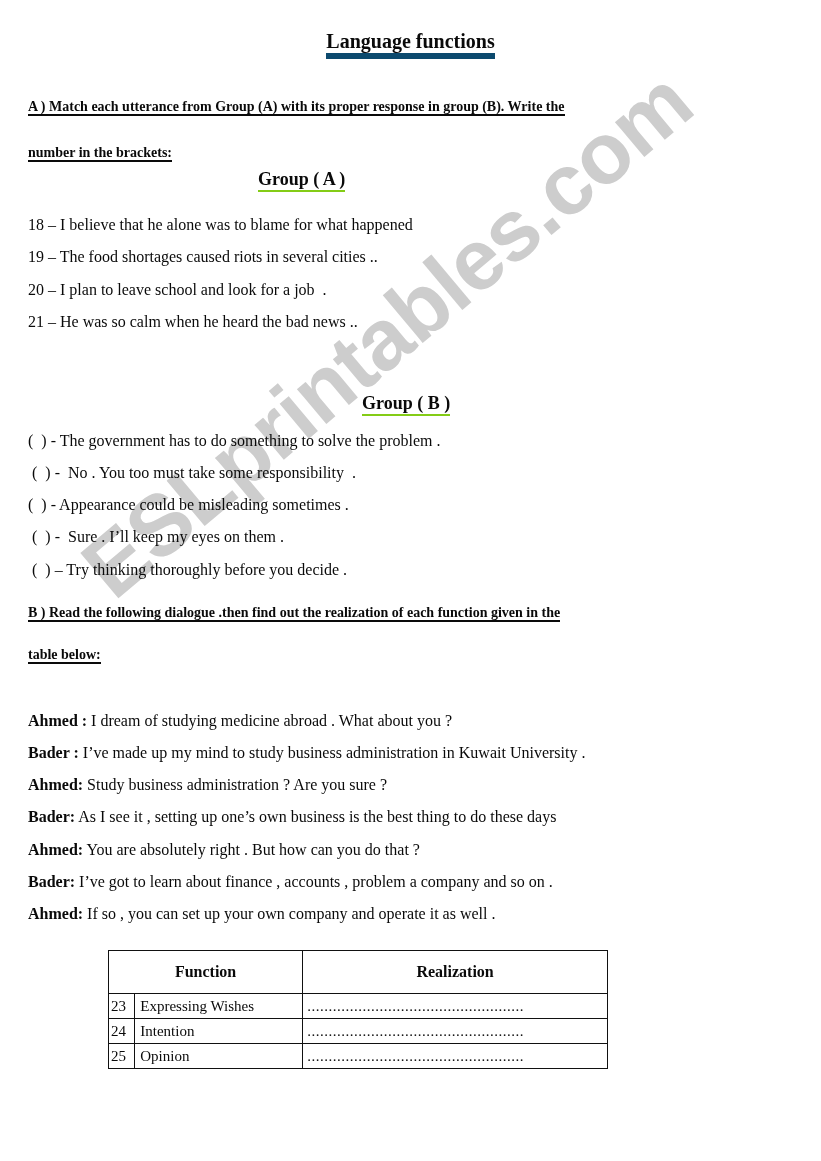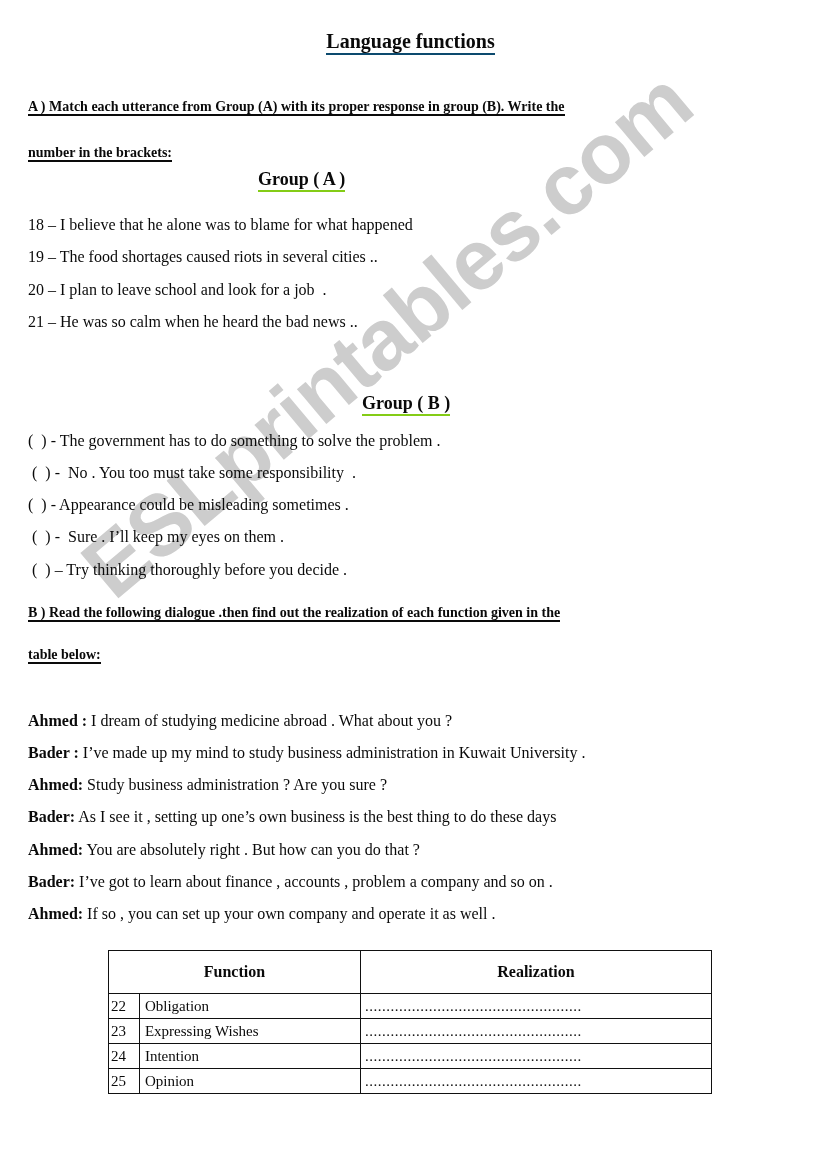--- a/index.html
+++ b/index.html
@@ -44,21 +44,21 @@
   .doc-title {
     position: absolute;
     left: 0;
     top: 30px;
     width: 821px;
     text-align: center;
     font-size: 20px;
     font-weight: bold;
   }
   .doc-title span {
-    border-bottom: 2px solid #0c4a6e;
+    border-bottom: 6px solid #0c4a6e;
     padding-bottom: 1px;
   }
 
   .sec-head {
     position: absolute;
     left: 28px;
     width: 760px;
     font-size: 14px;
     font-weight: bold;
     line-height: 42px;
@@ -84,21 +84,21 @@
     font-size: 16px;
     white-space: pre;
   }
   .line.bold-lead b { font-weight: bold; }
 
   
   .fn-table {
     position: absolute;
     left: 108px;
     top: 950px;
-    width: 604px;
+    width: 500px;
     border-collapse: collapse;
     font-size: 15px;
   }
   .fn-table td, .fn-table th {
     border: 1.6px solid #111111;
     padding: 0;
     vertical-align: middle;
   }
   .fn-table .hdr {
     height: 42px;
@@ -185,25 +185,20 @@
         <col class="col-num">
           <col class="col-fn">
           <col class="col-real">
       </colgroup>
       <tbody>
         <tr>
           <td class="hdr" colspan="2">Function</td>
           <td class="hdr">Realization</td>
         </tr>
         <tr>
-          <td class="numcell">22</td>
-          <td class="fncell">Obligation</td>
-          <td class="realcell">...................................................</td>
-        </tr>
-        <tr>
           <td class="numcell">23</td>
           <td class="fncell">Expressing Wishes</td>
           <td class="realcell">...................................................</td>
         </tr>
         <tr>
           <td class="numcell">24</td>
           <td class="fncell">Intention</td>
           <td class="realcell">...................................................</td>
         </tr>
         <tr>

